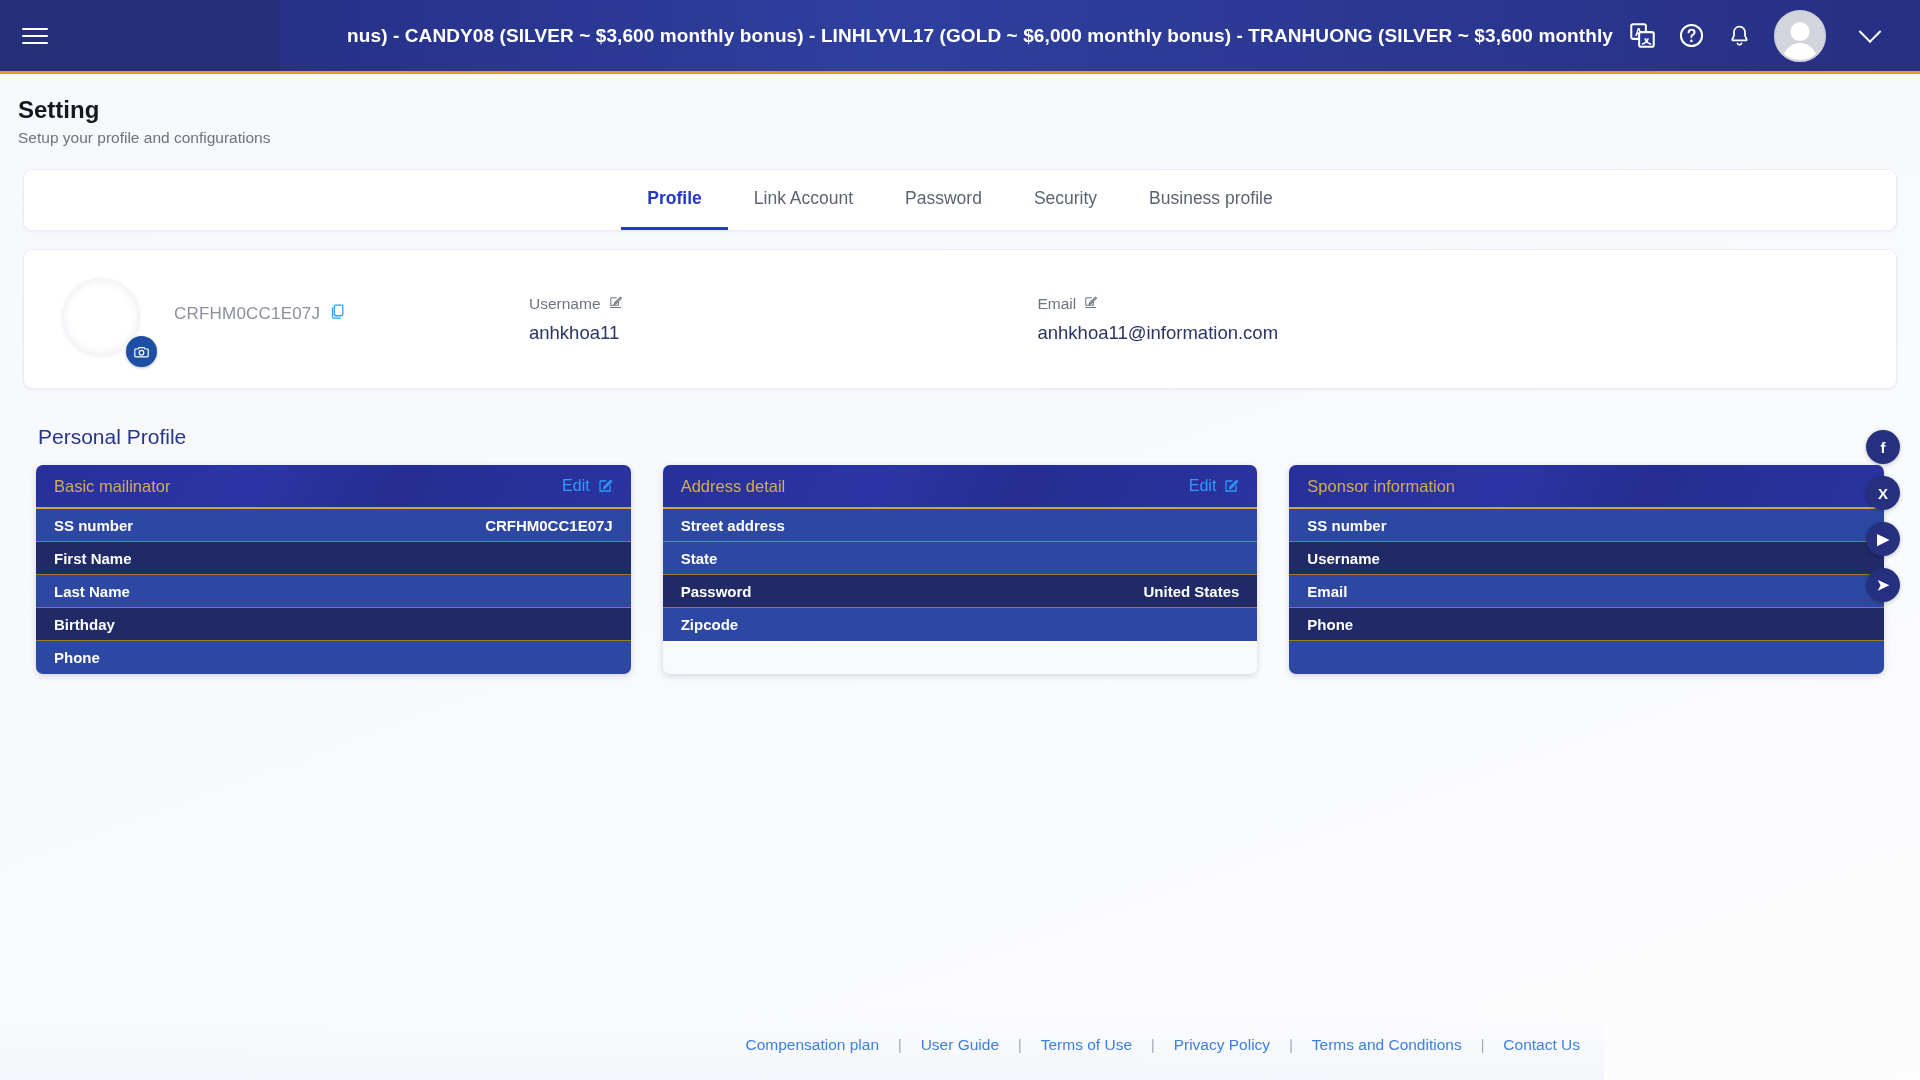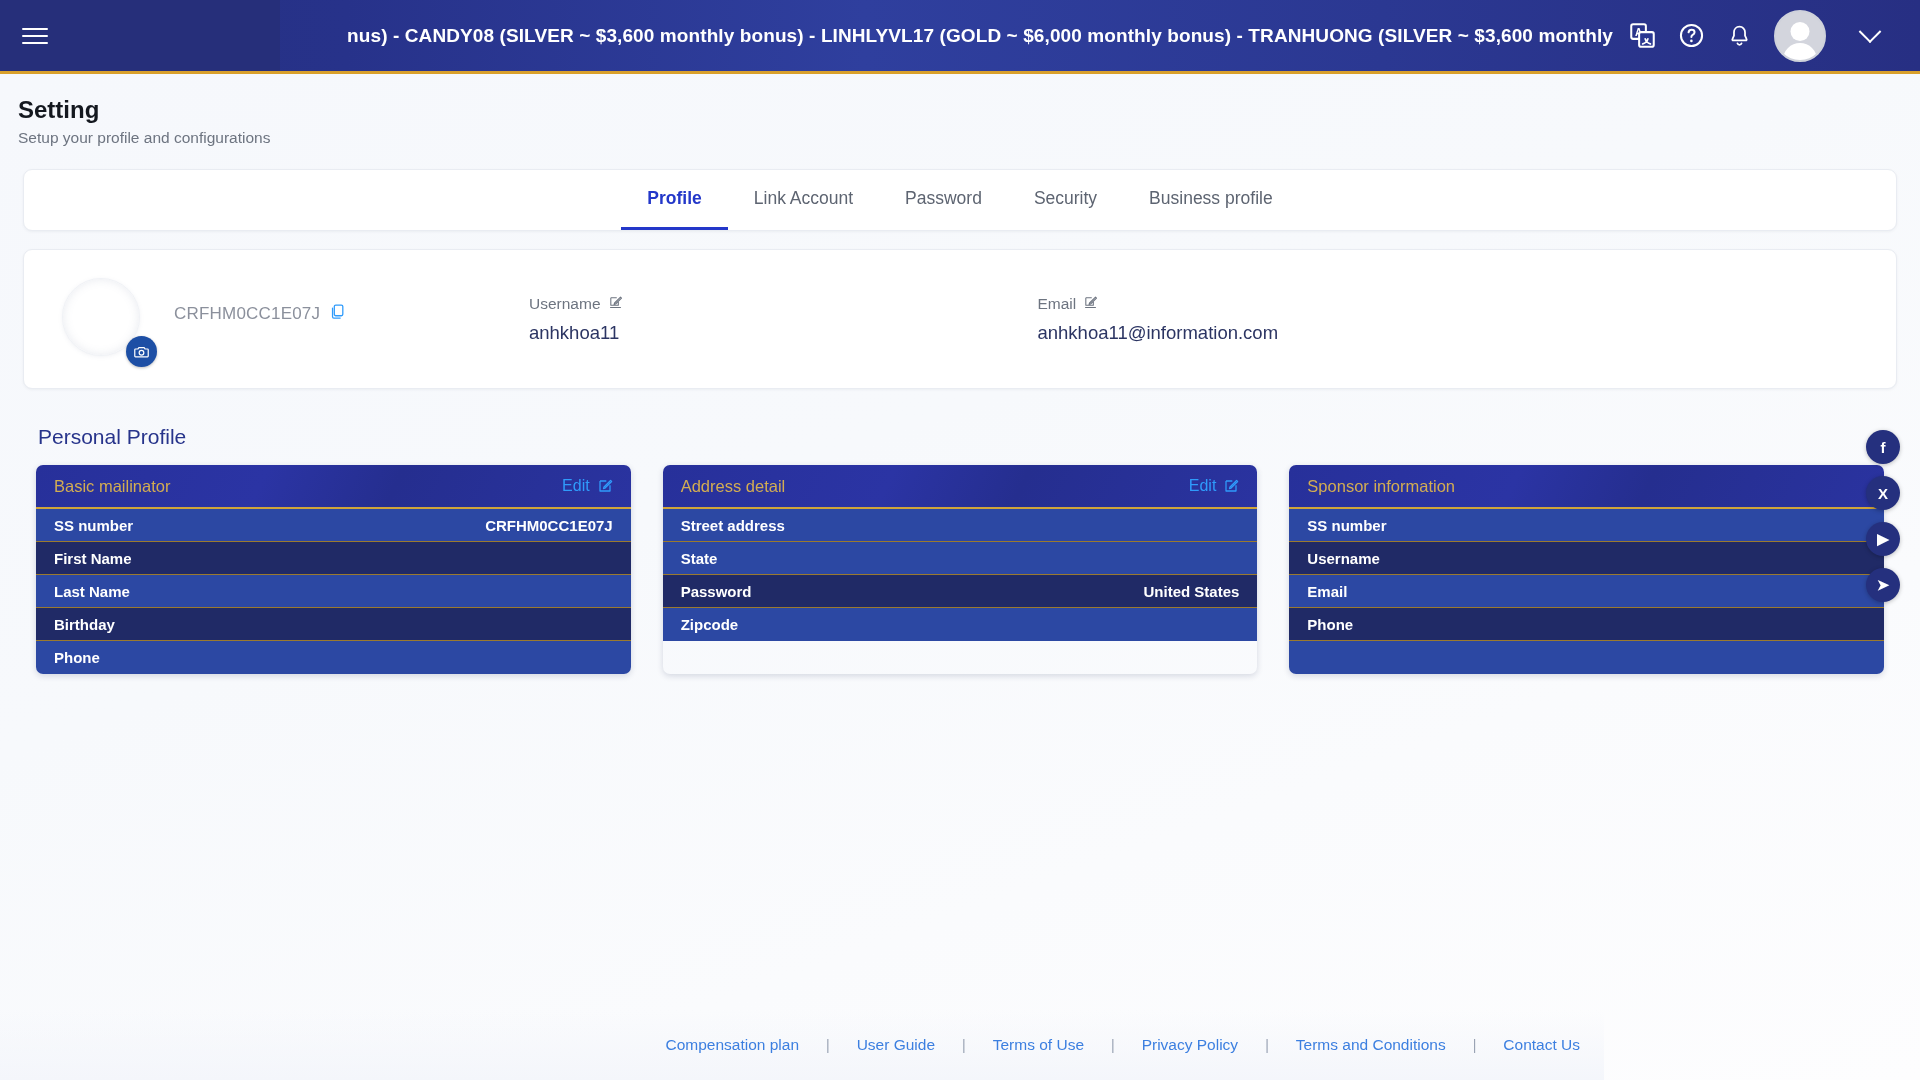--- a/index.html
+++ b/index.html
@@ -175,21 +175,21 @@
     background: #25307e; display: flex; align-items: center;
     justify-content: center; color: #ffffff; cursor: pointer;
     box-shadow: 0 1px 4px rgba(0,0,0,.25);
     font-size: 15px; font-weight: 700;
   }
 
   
   .footer {
     position: absolute; bottom: 0; left: 0; width: 1604px; height: 70px;
     display: flex; align-items: center; justify-content: flex-end;
-    padding-right: 11px; gap: 14px;
+    padding-right: 11px; gap: 6px;
     background: linear-gradient(180deg, rgba(246,248,252,0) 0%, #f4f6fb 100%);
   }
   .footer a {
     font-size: 15.5px; color: #3c7fe0; text-decoration: none;
     padding: 0 13px; cursor: pointer;
   }
   .footer .sep { color: #9aa3b4; font-size: 14px; }
 </style>
 </head>
 <body>

